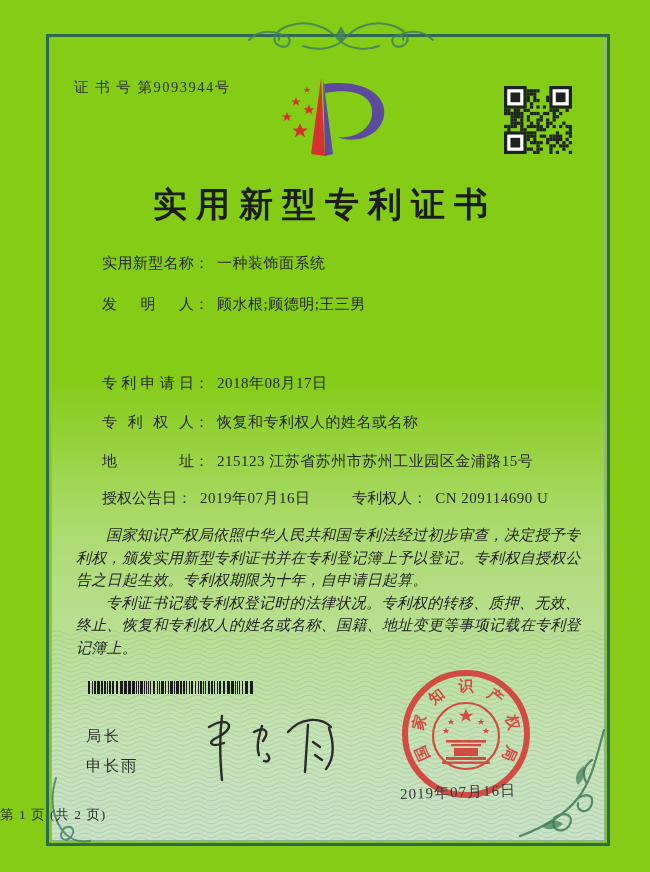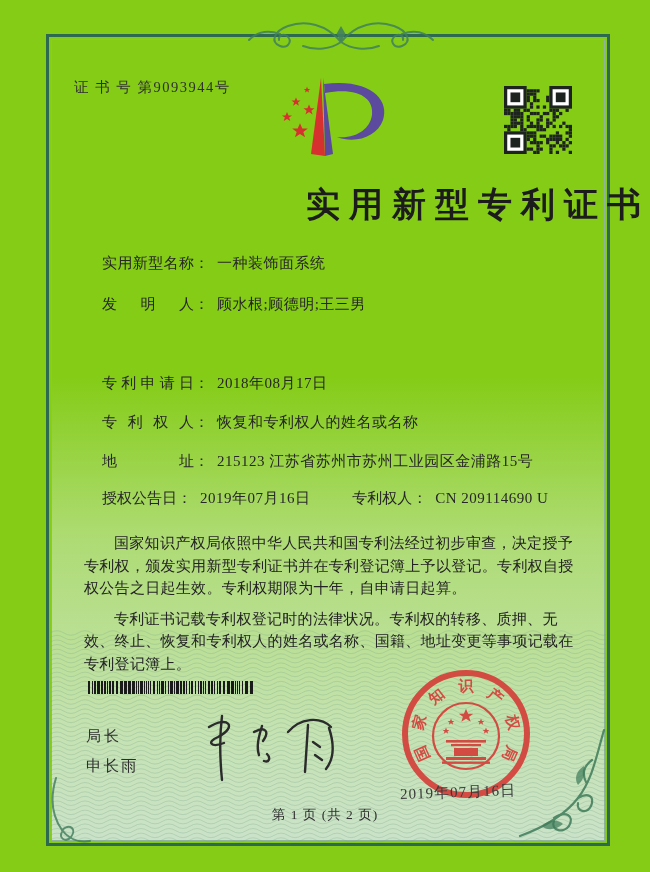--- a/index.html
+++ b/index.html
@@ -10,38 +10,38 @@
                border:3px solid #2c6950;}
   .frame-inner{position:absolute;inset:2px;border:1px solid #8fb39e;}
   
   .tint{position:absolute;left:52px;top:40px;width:552px;height:800px;pointer-events:none;
         background:linear-gradient(180deg,rgba(232,242,235,0) 42%,rgba(224,238,227,.45) 62%,
                    rgba(213,232,216,.8) 86%,rgba(206,228,210,.95) 100%);}
   .waves{position:absolute;left:50px;top:630px;pointer-events:none;}
   .cert-number{position:absolute;left:74px;top:78px;font-size:14.5px;letter-spacing:1.5px;color:#303030;}
   .logo{position:absolute;left:276px;top:76px;}
   .qr{position:absolute;left:504px;top:86px;}
-  .title{position:absolute;left:0;right:0;top:182px;text-align:right;font-size:34px;
+  .title{position:absolute;left:0;right:0;top:182px;text-align:center;font-size:34px;
          font-weight:700;letter-spacing:9px;color:#1c1c1c;}
   .frow{position:absolute;left:86px;right:60px;font-size:15px;color:#272727;white-space:nowrap;margin-left:16px;}
   .flabel{display:inline-block;width:92px;text-align:justify;text-align-last:justify;vertical-align:top;}
   .fcolon{display:inline-block;margin-right:8px;}
   .fvalue{letter-spacing:.5px;}
   .grant2{margin-left:38px;}
   .bodytext{position:absolute;left:76px;width:506px;top:524px;font-size:15px;line-height:22.5px;
             color:#232323;letter-spacing:.3px;}
-  .bodytext p{margin:8px;text-indent:2em;}
+  .bodytext p{margin:0;text-indent:2em;font-style:italic;}
   .barcode{position:absolute;left:88px;top:681px;}
   .officer-title{position:absolute;left:86px;top:727px;font-size:15px;letter-spacing:3px;color:#2e2e2e;}
   .officer-name{position:absolute;left:86px;top:756px;font-size:15.5px;letter-spacing:2px;color:#2e2e2e;}
   .signature{position:absolute;left:192px;top:700px;}
   .seal{position:absolute;left:396px;top:664px;opacity:.93;}
   .seal-date{position:absolute;left:400px;top:783px;font-size:15px;color:#3a3a3a;
              letter-spacing:1px;transform:rotate(-2deg);}
-  .footer{position:absolute;left:0;right:0;top:806px;text-align:center;font-size:13.5px;color:#2f2f2f;letter-spacing:1px;}
+  .footer{position:absolute;left:0;right:0;top:806px;text-align:left;font-size:13.5px;color:#2f2f2f;letter-spacing:1px;}
   .orn{position:absolute;pointer-events:none;}
   .orn-top{left:246px;top:12px;}
   .orn-br{left:514px;top:726px;}
   .orn-bl{left:48px;top:776px;}
 </style>
 </head>
 <body>
 
 <div class="page">
 

